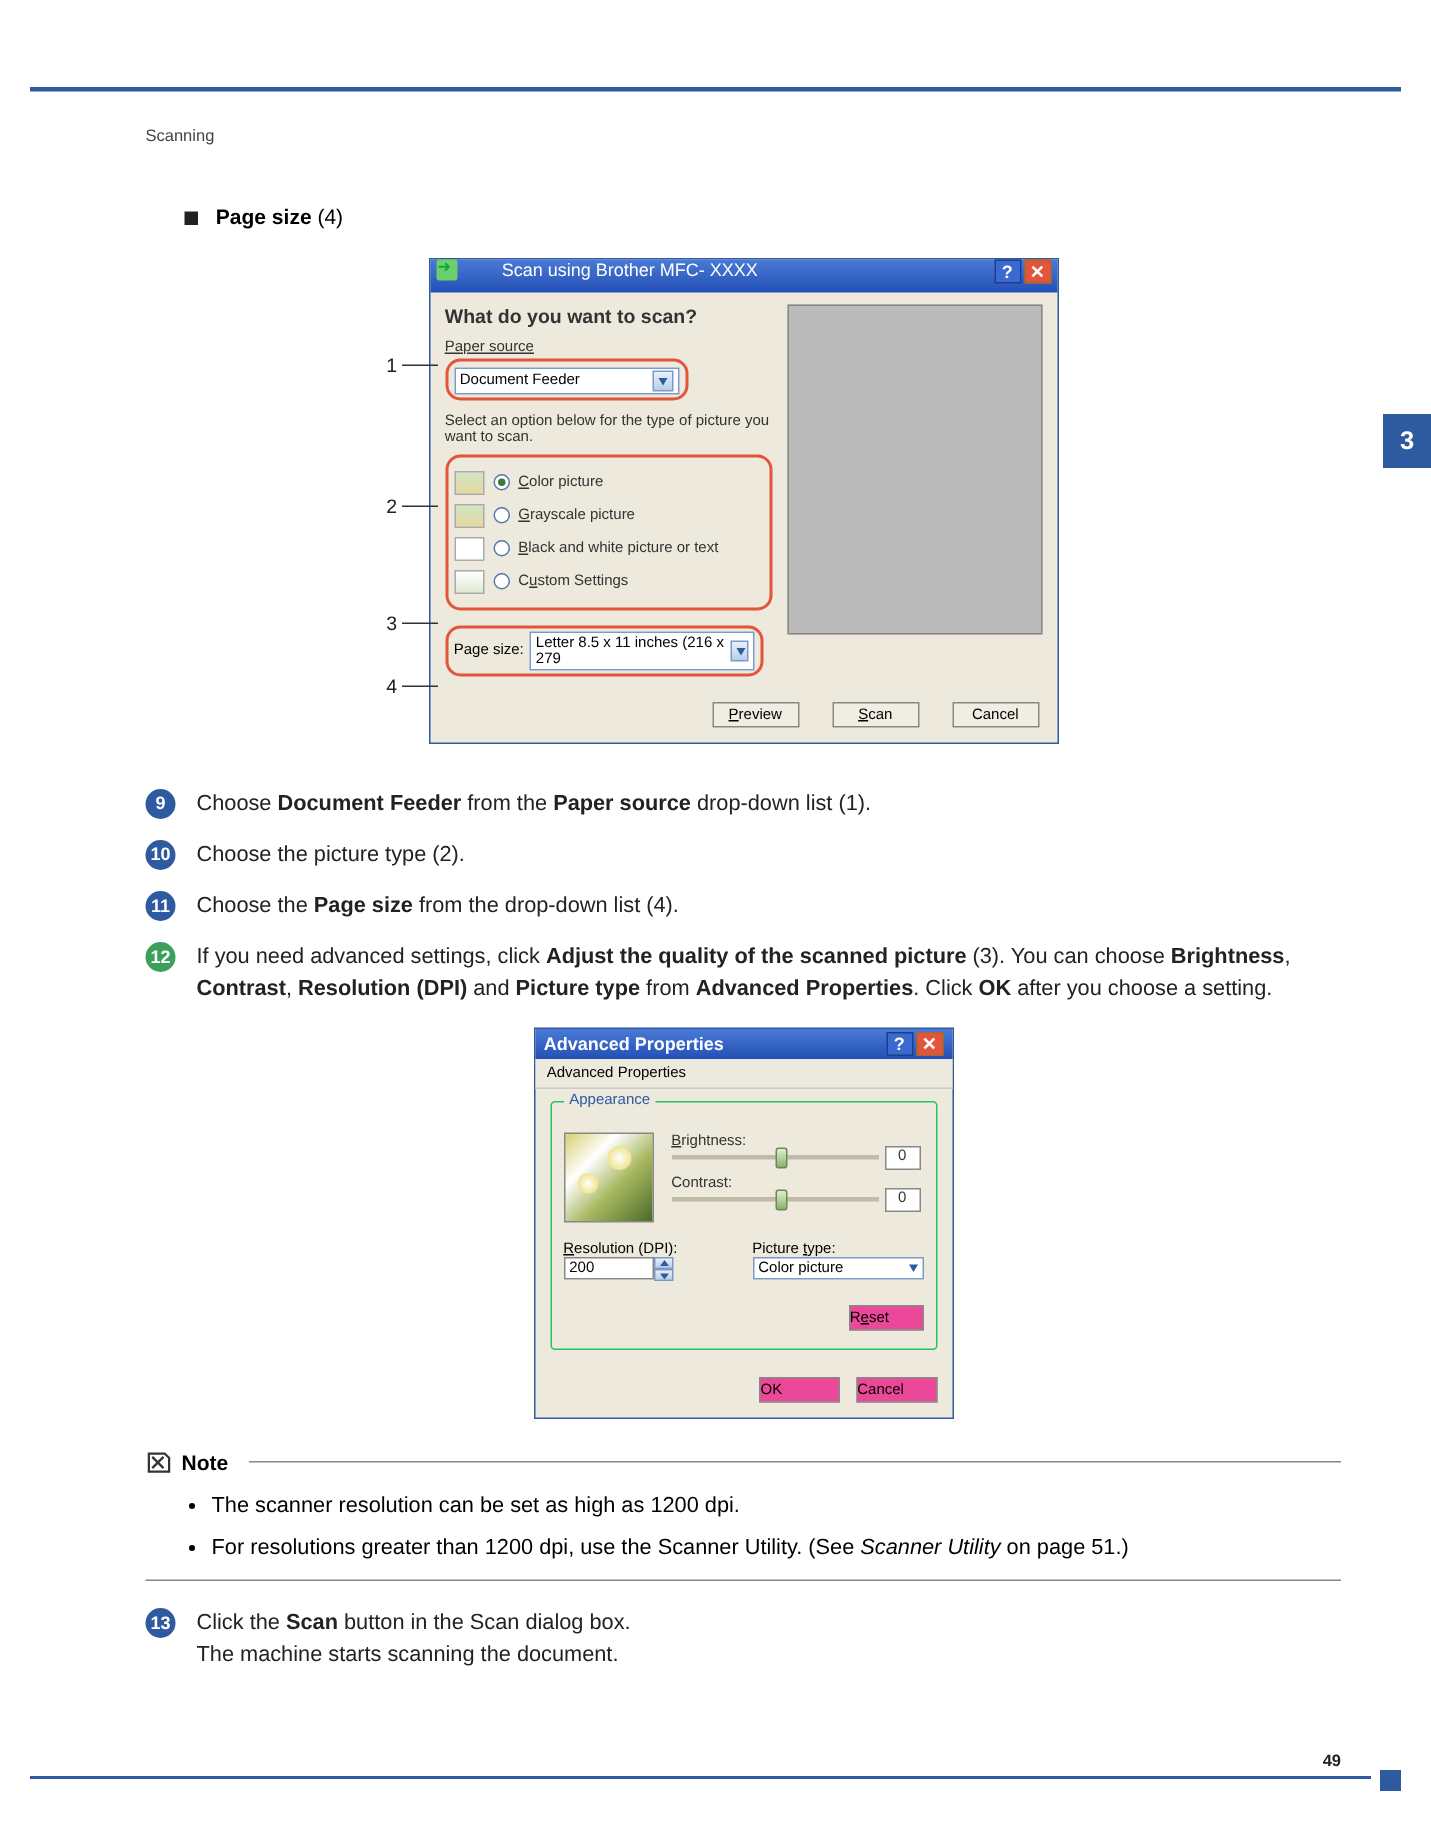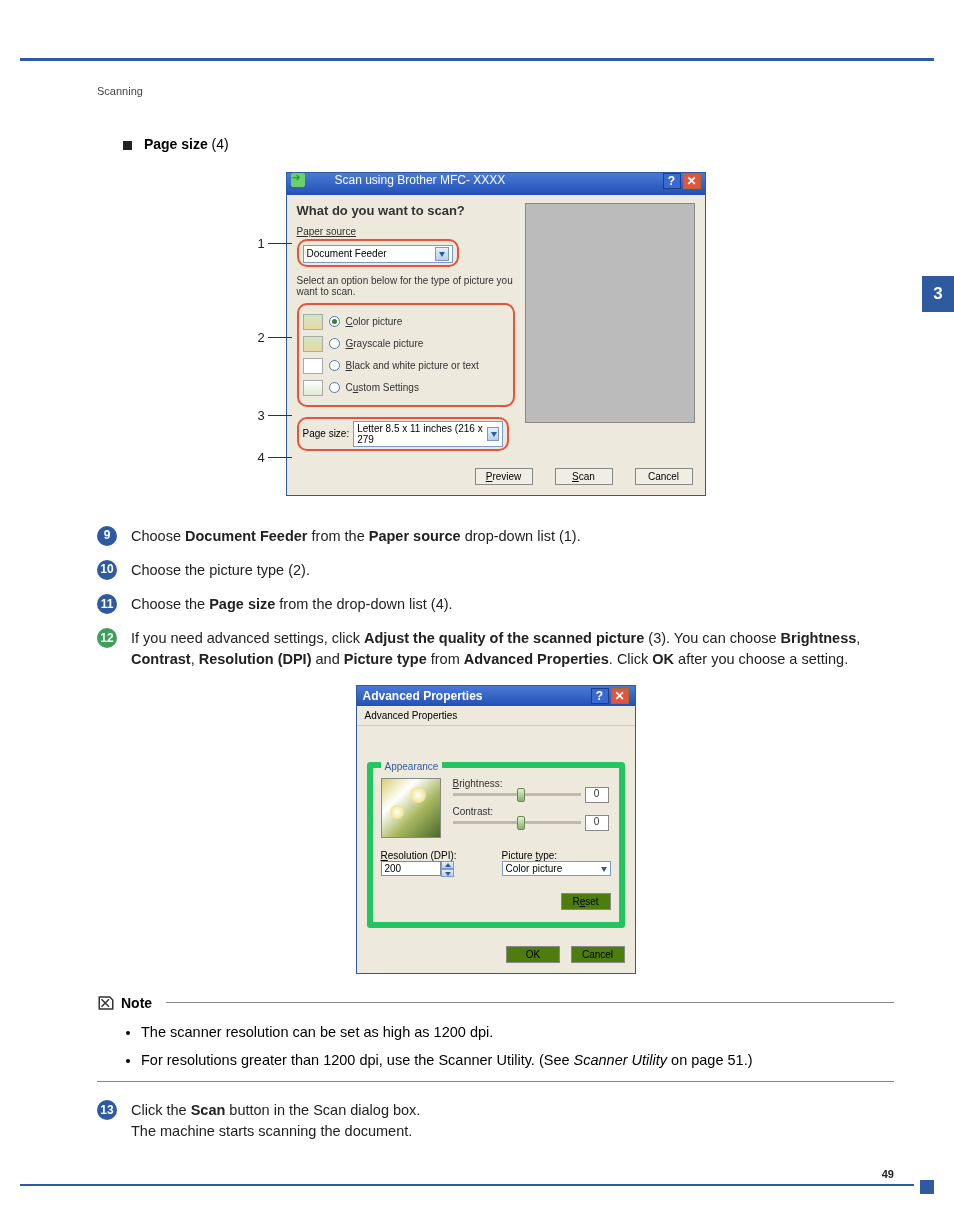--- a/index.html
+++ b/index.html
@@ -57,21 +57,21 @@
   .step { display:flex; gap:14px; margin-bottom:14px; font-size:14.5px; line-height:1.4; color:#222; }
   .circ { flex:none; width:20px; height:20px; border-radius:50%; background:#2e5aa0; color:#fff; font-size:12px; font-weight:bold; display:flex; align-items:center; justify-content:center; position:relative; }
   .circ.green { background:#3aa05c; }
   .step-text b { font-weight:bold; }
 
   
   .adv-frame { margin:16px auto 20px; width:280px; border:1px solid #2e5aa0; font-family:Tahoma,Arial,sans-serif; background:#ede9dc; }
   .adv-titlebar { background:linear-gradient(#4a7ad6,#2350b5); color:#fff; font-weight:bold; font-size:12px; padding:2px 6px; display:flex; align-items:center; }
   .adv-tab { background:#ede9dc; border-bottom:1px solid #ccc; padding:4px 8px; font-size:10px; }
   .adv-body { padding:8px 10px 10px; }
-  .fieldset { border:6px solid #22c55e; border-radius:3px; padding:10px 8px 12px; position:relative;margin-top:28px; }
+  .fieldset { border:1px solid #22c55e; border-radius:3px; padding:20px 8px 12px; position:relative; }
   .legend { position:absolute; top:-7px; left:8px; background:#ede9dc; padding:0 4px; font-size:10px; color:#2e5aa0; }
   .appear-row { display:flex; gap:12px; }
   .thumb { width:60px; height:60px; background:linear-gradient(135deg,#d8d070 0%,#fff 30%,#a8b860 60%,#4a6a2a 100%); border:1px solid #888; position:relative; }
   .thumb::before { content:""; position:absolute; left:28px; top:8px; width:16px; height:16px; border-radius:50%; background:radial-gradient(#fff,#e8d860); }
   .thumb::after { content:""; position:absolute; left:8px; top:26px; width:14px; height:14px; border-radius:50%; background:radial-gradient(#fff,#e8d860); }
   .sliders { flex:1; font-size:10px; color:#333; }
   .slider-row { margin-bottom:10px; }
   .slider-track { position:relative; height:3px; background:#c0baa8; margin:4px 30px 0 0; }
   .slider-thumb { position:absolute; left:50%; top:-5px; width:8px; height:14px; background:linear-gradient(#dff0d0,#8ab070); border:1px solid #6a8a50; border-radius:2px; }
   .slider-val { position:absolute; right:-28px; top:-6px; width:24px; height:16px; border:1px solid #888; background:#fff; font-size:10px; text-align:center; }
@@ -79,21 +79,21 @@
   .res-col { flex:1; }
   .spin { display:flex; align-items:center; }
   .spin-input { border:1px solid #888; background:#fff; padding:1px 3px; width:60px; font-size:10px; }
   .spin-btns { display:flex; flex-direction:column; }
   .spin-btn { width:13px; height:8px; background:linear-gradient(#e8f0fb,#b8cfe8); border:1px solid #7a9ac9; position:relative; }
   .spin-btn.up::after { content:""; position:absolute; left:3px; top:1px; border-left:3px solid transparent; border-right:3px solid transparent; border-bottom:4px solid #2e5aa0; }
   .spin-btn.down::after { content:""; position:absolute; left:3px; top:2px; border-left:3px solid transparent; border-right:3px solid transparent; border-top:4px solid #2e5aa0; }
   .pic-combo { display:flex; border:1px solid #7a9ac9; background:#fff; font-size:10px; padding:1px 3px; align-items:center; }
   .adv-reset { text-align:right; margin-top:14px; }
   .adv-btnrow { text-align:right; padding:6px 10px 10px; }
-  .adv-btn { background:#4d7c0f; border:1px solid #888; font-size:10px; padding:2px 0; width:54px; text-align:center; display:inline-block; margin-left:6px; }
+  .adv-btn { background:#ec4899; border:1px solid #888; font-size:10px; padding:2px 0; width:54px; text-align:left; display:inline-block; margin-left:6px; }
 
   
   .note-block { margin-top:12px; }
   .note-hdr { display:flex; align-items:center; gap:6px; font-size:14px; font-weight:bold; }
   .note-icon { width:18px; height:18px; position:relative; }
   .note-icon svg { width:18px; height:18px; }
   .note-rule { flex:1; height:1px; background:#888; margin-left:8px; }
   .note-list { margin:10px 0 0 26px; font-size:14.5px; line-height:1.5; }
   .note-list li { list-style:disc; margin-bottom:6px; margin-left:18px; }
   .ital { font-style:italic; }

